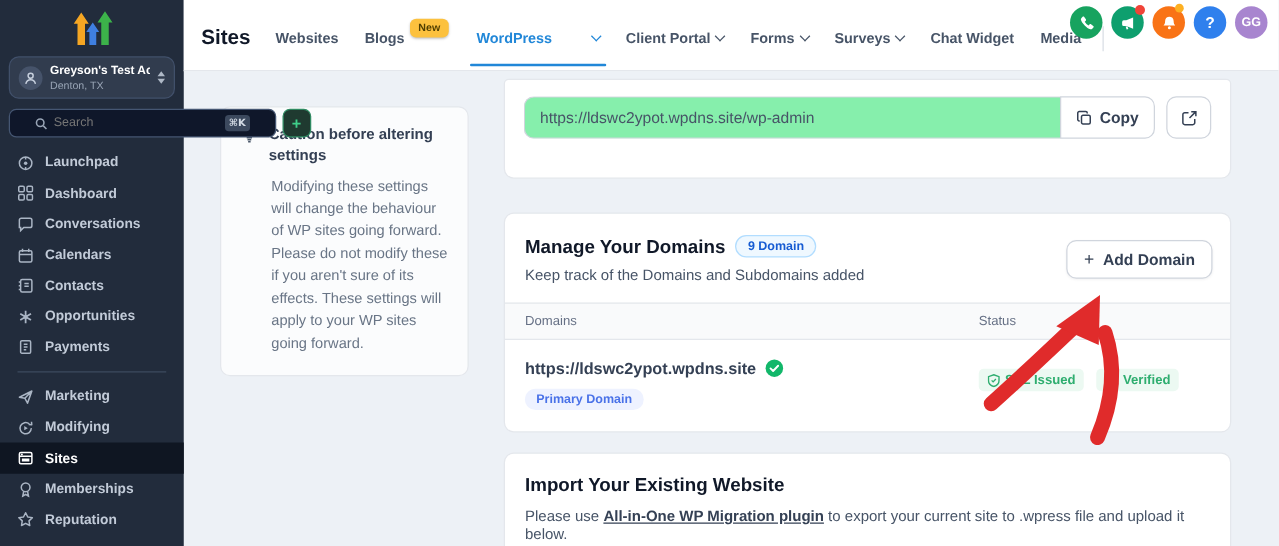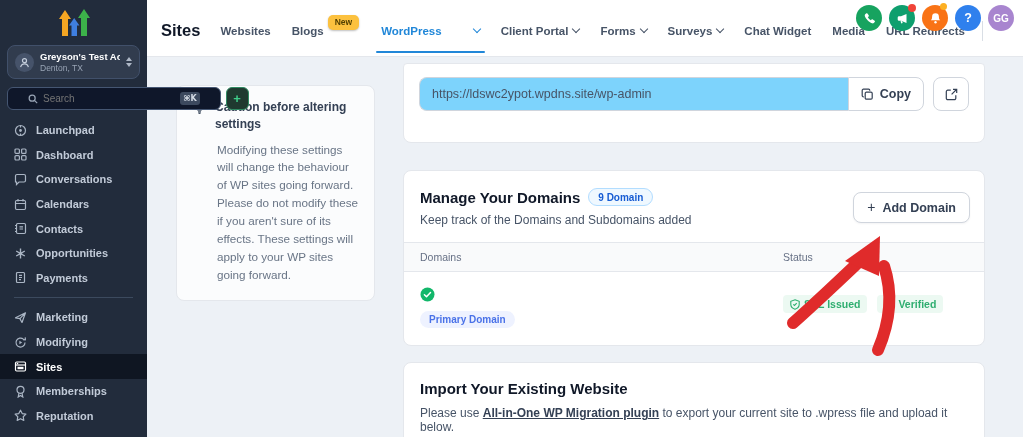--- a/index.html
+++ b/index.html
@@ -92,21 +92,21 @@
 
   .right-col { position:absolute; left:256px; width:582px; top:6px; }
   .card { background:#fff; border:1px solid #e4e7ec; border-radius:8px; }
 
   
   .card-url { padding:13px 15px 31px; margin-bottom:27px; border-top-left-radius:4px; border-top-right-radius:4px; }
   .url-row { display:flex; }
   .url-group { display:flex; flex:1; }
   .url-input {
     flex:1; min-width:0; border:1px solid #d0d5dd; border-right:0; border-radius:8px 0 0 8px;
-    padding:0 12px; height:34px; font-size:12.5px; color:#475467; font-family:inherit; outline:0; background:#7dd3fc;
+    padding:0 12px; height:34px; font-size:12.5px; color:#475467; font-family:inherit; outline:0; background:#86efac;
   }
   .copy-btn {
     border:1px solid #d0d5dd; border-radius:0 8px 8px 0; background:#fff; height:34px; padding:0 12px;
     display:flex; align-items:center; gap:6px; font-size:12.5px; font-weight:600; color:#344054; cursor:pointer; font-family:inherit;
   }
   .ext-btn {
     width:36px; height:34px; margin-left:9px; border:1px solid #d0d5dd; border-radius:8px; background:#fff;
     display:flex; align-items:center; justify-content:center; color:#344054; cursor:pointer; flex:none;
   }
 
@@ -333,23 +333,20 @@
     </div>
     <div class="tab">
       <span>Surveys</span>
       <span class="chev"></span>
     </div>
     <div class="tab">
         <span>Chat Widget</span>
       </div>
     <div class="tab">
         <span>Media</span>
-      </div>
-    <div class="tab">
-        <span>URL Redirects</span>
       </div>
   </div>
   <div class="nav-sep"></div>
 
 </div>
 
 <div class="topbar-icons">
   <div class="circle-btn cb-phone">
     <svg width="13" height="13" viewBox="0 0 13 13" fill="#fff">
       <path d="M3.1 1.4 c.4-.4 1-.3 1.3.1 l1.3 1.8 c.3.4.2.9-.1 1.2 l-.8.8 a7.8 7.8 0 0 0 3 3 l.8-.8 c.3-.3.8-.4 1.2-.1 l1.8 1.3 c.4.3.5.9.1 1.3 l-.9.9 c-.4.4-1 .6-1.6.4 C6.6 10.6 2.5 6.5 1.8 3.9 c-.2-.6 0-1.2.4-1.6 z"></path>
@@ -427,20 +424,21 @@
           <span>Add Domain</span>
         </button>
       </div>
       <div class="dtable-head">
         <div class="col-domain">Domains</div>
         <div class="col-status">Status</div>
       </div>
       <div class="dtable-row">
         <div class="col-domain">
           <div class="domain-line">
+            <span class="domain-url">https://ldswc2ypot.wpdns.site</span>
             <svg width="15" height="15" viewBox="0 0 15 15">
               <circle cx="7.5" cy="7.5" r="7" fill="#12b76a"></circle>
               <path d="M4.4 7.7 l2.1 2.1 4-4.2" fill="none" stroke="#fff" stroke-width="1.5" stroke-linecap="round" stroke-linejoin="round"></path>
             </svg>
           </div>
           <span class="pill-primary">Primary Domain</span>
         </div>
         <div class="col-status">
           <div class="status-badges">
             <span class="badge-green">

